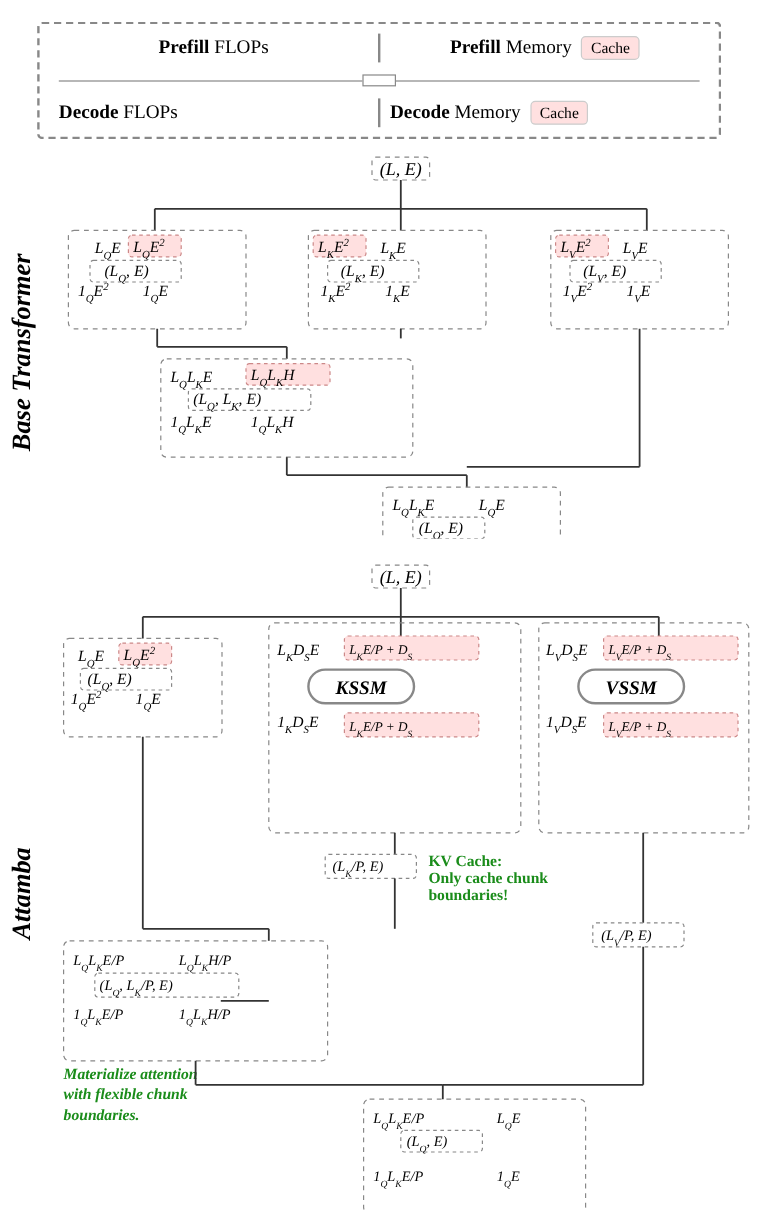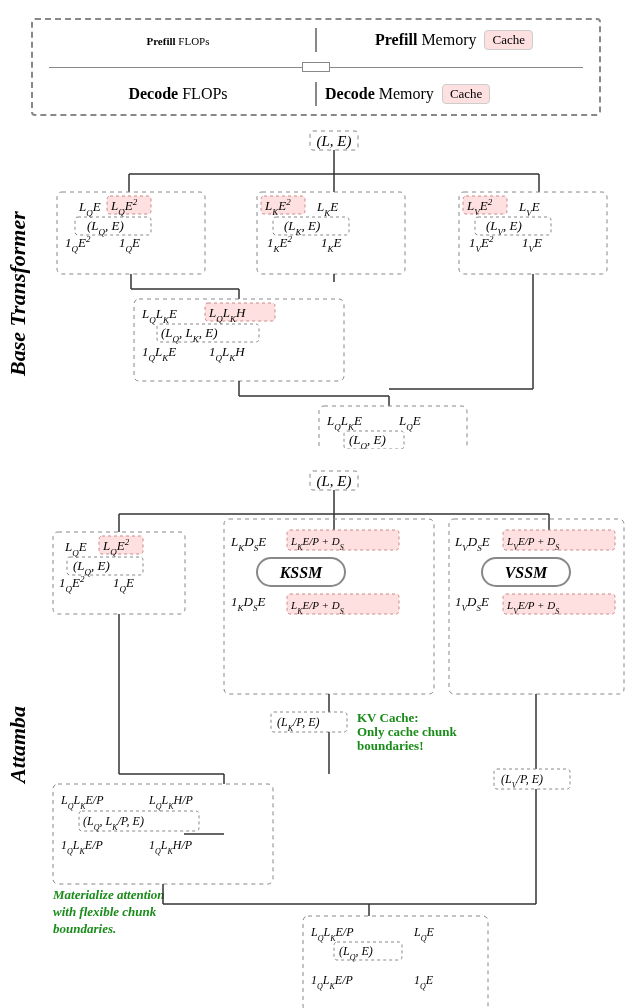--- a/index.html
+++ b/index.html
@@ -54,37 +54,37 @@
 </head>
 <body>
 
 <div class="page-container">
 
   <div style="display:flex; justify-content:center; margin: 8px auto;">
     <div style="width:570px; border:2px dashed #888; border-radius:4px; padding:0; position:relative;">
 
       <div style="display:flex; align-items:center; padding:8px 16px 6px;">
         <div style="flex:1; text-align:center;">
-          <span style="font-size:11px;"><b>Prefill</b> FLOPs</span>
+          <span style="font-size:16px;"><b>Prefill</b> FLOPs</span>
         </div>
         <div style="width:2px; background:#888; height:24px; margin:0 8px;"></div>
         <div style="flex:1; display:flex; align-items:center; justify-content:center; gap:8px;">
           <span style="font-size:16px;"><b>Prefill</b> Memory</span>
           <span style="background:#ffe0e0; border:1.5px solid #ccc; border-radius:4px; padding:1px 7px; font-size:13px;">Cache</span>
         </div>
       </div>
 
       <div style="position:relative; height:18px; margin:0 16px;">
         <div style="border-top:1.5px solid #888; position:absolute; top:50%; left:0; right:0;"></div>
 
         <div style="position:absolute; left:50%; top:50%; transform:translate(-50%,-50%); background:#fff; border:1.5px solid #888; width:28px; height:10px;"></div>
       </div>
 
       <div style="display:flex; align-items:center; padding:6px 16px 8px;">
-        <div style="flex:1; text-align:center;">
+        <div style="flex:1; ">
           <span style="font-size:16px;"><b>Decode</b> FLOPs</span>
         </div>
         <div style="width:2px; background:#888; height:24px; margin:0 8px;"></div>
         <div style="flex:1; display:flex; align-items:center; gap:8px;">
           <span style="font-size:16px;"><b>Decode</b> Memory</span>
           <span style="background:#ffe0e0; border:1.5px solid #ccc; border-radius:4px; padding:1px 7px; font-size:13px;">Cache</span>
         </div>
       </div>
     </div>
   </div>

